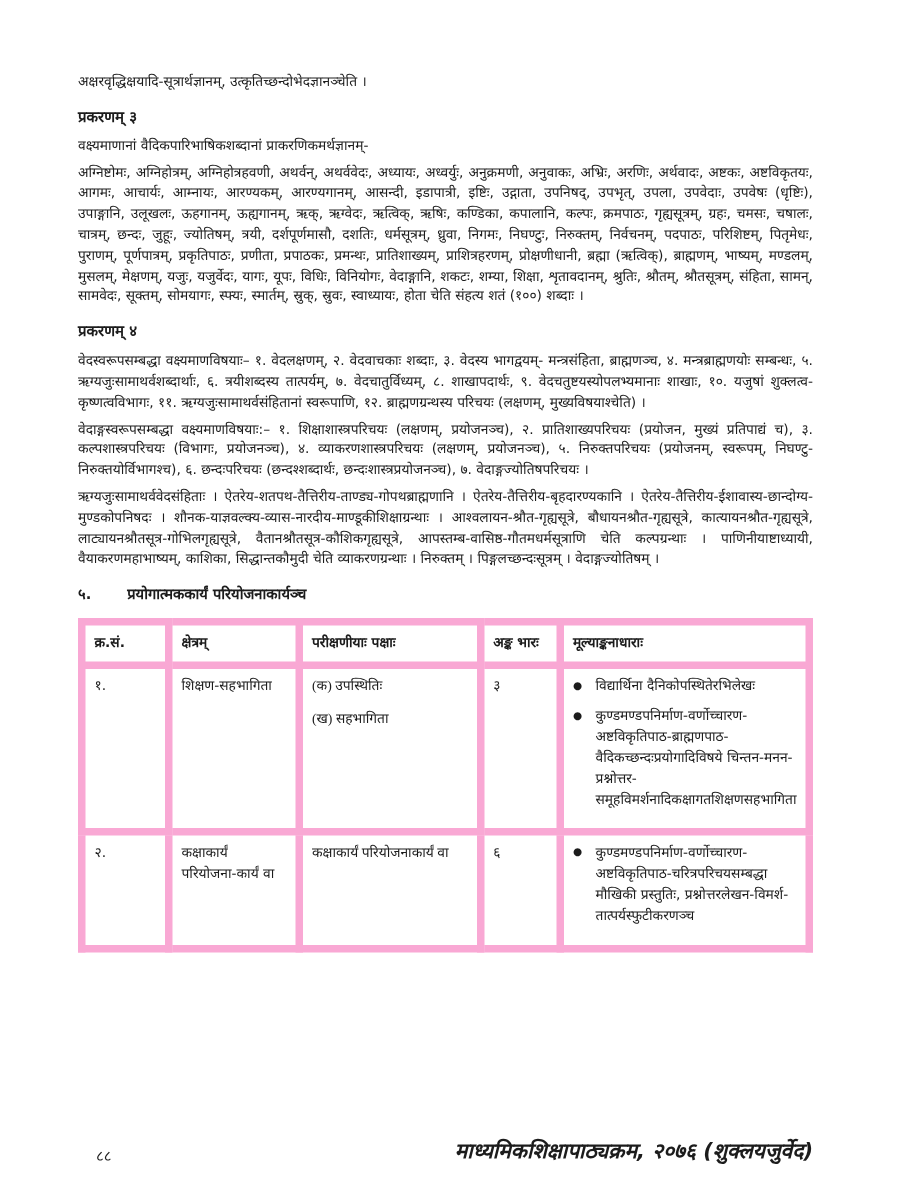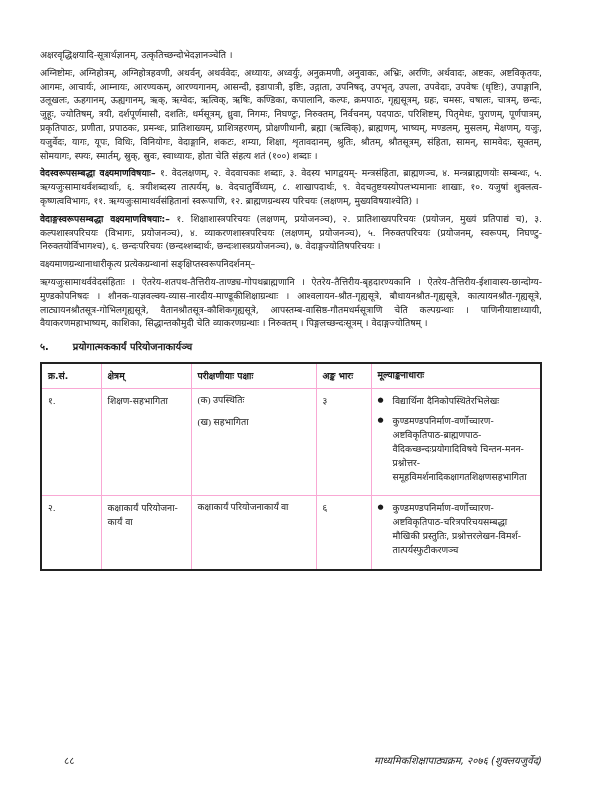--- a/index.html
+++ b/index.html
@@ -6,73 +6,75 @@
   html,body { background:#ffffff; }
   .page {
     position:relative;
     width:600px; height:800px;
     margin:0 auto;
     background:#ffffff;
     color:#1c1c1c;
     font-family:"DejaVu Sans", sans-serif;
     font-size:9.2px;
     line-height:1.5;
-    padding:44px 58px 0 40px;
+    padding:44px 58px 0 52px;
     overflow:hidden;
   }
   p { margin:4px 0; }
   .justify { text-align:justify; }
   .heading { font-size:10px; font-weight:bold; margin:9px 0 5px; }
-  .lead { font-weight:bold; }
+  .lead { font-weight:normal; }
   .sec5-heading { display:flex; gap:24px; font-weight:bold; font-size:9.8px; margin:10px 0 7px; }
   table.eval {
     width:100%;
     border-collapse:collapse;
     border:2px solid #222;
     margin-top:4px;
   }
   table.eval th, table.eval td {
-    border:1px solid #f9a8d4;
+    border:5px solid #f9a8d4;
     padding:5px 6px;
     vertical-align:top;
     text-align:left;
     font-size:9.2px;
   }
   table.eval th { font-weight:bold; }
   .col-sn { width:12%; }
   .col-area { width:18%; }
   .col-aspects { width:25%;margin-top:32px; }
   .col-marks { width:11%; }
   .col-criteria { width:34%;font-family:Liberation Serif, serif; }
   .hdr-narrow { display:inline-block; max-width:64px; }
   .hdr-xnarrow { display:inline-block; max-width:32px; }
   .aspect-line { margin-bottom:9px;font-family:Liberation Serif, serif; }
   .bullet-item { display:flex; gap:9px; margin-bottom:7px; }
   .bullet-glyph { font-size:7px; line-height:13px; flex:0 0 auto; }
   .footer {
     position:absolute;
-    left:64px; right:58px; bottom:32px;
+    left:64px; right:58px; bottom:21px;
     display:flex; justify-content:space-between; align-items:flex-end;
   }
   .footer-page { font-size:10px; }
-  .footer-note { font-style:italic; font-weight:normal; font-size:10px; }
+  .footer-note { font-style:italic; font-weight:bold; font-size:14px; }
 </style>
 </head>
 <body>
 
 <div class="page">
 
   <p>अक्षरवृद्धिक्षयादि-सूत्रार्थज्ञानम्, उत्कृतिच्छन्दोभेदज्ञानञ्चेति ।</p>
 
+  <div class="heading">प्रकरणम् ३</div>
+  <p>वक्ष्यमाणानां वैदिकपारिभाषिकशब्दानां प्राकरणिकमर्थज्ञानम्-</p>
   <p class="justify">अग्निष्टोमः, अग्निहोत्रम्, अग्निहोत्रहवणी, अथर्वन्, अथर्ववेदः, अध्यायः, अध्वर्युः, अनुक्रमणी, अनुवाकः, अभ्रिः, अरणिः, अर्थवादः, अष्टकः, अष्टविकृतयः, आगमः, आचार्यः, आम्नायः, आरण्यकम्, आरण्यगानम्, आसन्दी, इडापात्री, इष्टिः, उद्गाता, उपनिषद्, उपभृत्, उपला, उपवेदाः, उपवेषः (धृष्टिः), उपाङ्गानि, उलूखलः, ऊहगानम्, ऊह्यगानम्, ऋक्, ऋग्वेदः, ऋत्विक्, ऋषिः, कण्डिका, कपालानि, कल्पः, क्रमपाठः, गृह्यसूत्रम्, ग्रहः, चमसः, चषालः, चात्रम्, छन्दः, जुहूः, ज्योतिषम्, त्रयी, दर्शपूर्णमासौ, दशतिः, धर्मसूत्रम्, ध्रुवा, निगमः, निघण्टुः, निरुक्तम्, निर्वचनम्, पदपाठः, परिशिष्टम्, पितृमेधः, पुराणम्, पूर्णपात्रम्, प्रकृतिपाठः, प्रणीता, प्रपाठकः, प्रमन्थः, प्रातिशाख्यम्, प्राशित्रहरणम्, प्रोक्षणीधानी, ब्रह्मा (ऋत्विक्), ब्राह्मणम्, भाष्यम्, मण्डलम्, मुसलम्, मेक्षणम्, यजुः, यजुर्वेदः, यागः, यूपः, विधिः, विनियोगः, वेदाङ्गानि, शकटः, शम्या, शिक्षा, शृतावदानम्, श्रुतिः, श्रौतम्, श्रौतसूत्रम्, संहिता, सामन्, सामवेदः, सूक्तम्, सोमयागः, स्फ्यः, स्मार्तम्, स्रुक्, स्रुवः, स्वाध्यायः, होता चेति संहत्य शतं (१००) शब्दाः ।</p>
 
+  <div class="heading">प्रकरणम् ४</div>
   <p class="justify"><span class="lead">वेदस्वरूपसम्बद्धा वक्ष्यमाणविषयाः– </span><span>१. वेदलक्षणम्, २. वेदवाचकाः शब्दाः, ३. वेदस्य भागद्वयम्- मन्त्रसंहिता, ब्राह्मणञ्च, ४. मन्त्रब्राह्मणयोः सम्बन्धः, ५. ऋग्यजुःसामाथर्वशब्दार्थाः, ६. त्रयीशब्दस्य तात्पर्यम्, ७. वेदचातुर्विध्यम्, ८. शाखापदार्थः, ९. वेदचतुष्टयस्योपलभ्यमानाः शाखाः, १०. यजुषां शुक्लत्व-कृष्णत्वविभागः, ११. ऋग्यजुःसामाथर्वसंहितानां स्वरूपाणि, १२. ब्राह्मणग्रन्थस्य परिचयः (लक्षणम्, मुख्यविषयाश्चेति) ।</span></p>
   <p class="justify"><span class="lead">वेदाङ्गस्वरूपसम्बद्धा वक्ष्यमाणविषयाः:– </span><span>१. शिक्षाशास्त्रपरिचयः (लक्षणम्, प्रयोजनञ्च), २. प्रातिशाख्यपरिचयः (प्रयोजन, मुख्यं प्रतिपाद्यं च), ३. कल्पशास्त्रपरिचयः (विभागः, प्रयोजनञ्च), ४. व्याकरणशास्त्रपरिचयः (लक्षणम्, प्रयोजनञ्च), ५. निरुक्तपरिचयः (प्रयोजनम्, स्वरूपम्, निघण्टु-निरुक्तयोर्विभागश्च), ६. छन्दःपरिचयः (छन्दश्शब्दार्थः, छन्दःशास्त्रप्रयोजनञ्च), ७. वेदाङ्गज्योतिषपरिचयः ।</span></p>
 
-  <p>वक्ष्यमाणग्रन्थानाधारीकृत्य प्रत्येकग्रन्थानां सङ्क्षिप्तस्वरूपनिदर्शनम्–</p>
   <p class="justify">ऋग्यजुःसामाथर्ववेदसंहिताः । ऐतरेय-शतपथ-तैत्तिरीय-ताण्ड्य-गोपथब्राह्मणानि । ऐतरेय-तैत्तिरीय-बृहदारण्यकानि । ऐतरेय-तैत्तिरीय-ईशावास्य-छान्दोग्य-मुण्डकोपनिषदः । शौनक-याज्ञवल्क्य-व्यास-नारदीय-माण्डूकीशिक्षाग्रन्थाः । आश्वलायन-श्रौत-गृह्यसूत्रे, बौधायनश्रौत-गृह्यसूत्रे, कात्यायनश्रौत-गृह्यसूत्रे, लाट्यायनश्रौतसूत्र-गोभिलगृह्यसूत्रे, वैतानश्रौतसूत्र-कौशिकगृह्यसूत्रे, आपस्तम्ब-वासिष्ठ-गौतमधर्मसूत्राणि चेति कल्पग्रन्थाः । पाणिनीयाष्टाध्यायी, वैयाकरणमहाभाष्यम्, काशिका, सिद्धान्तकौमुदी चेति व्याकरणग्रन्थाः । निरुक्तम् । पिङ्गलच्छन्दःसूत्रम् । वेदाङ्गज्योतिषम् ।</p>
 
   <div class="sec5-heading">
     <span>५.</span>
     <span>प्रयोगात्मककार्यं परियोजनाकार्यञ्च</span>
   </div>
 
   <table class="eval">
     <thead>
       <tr>

